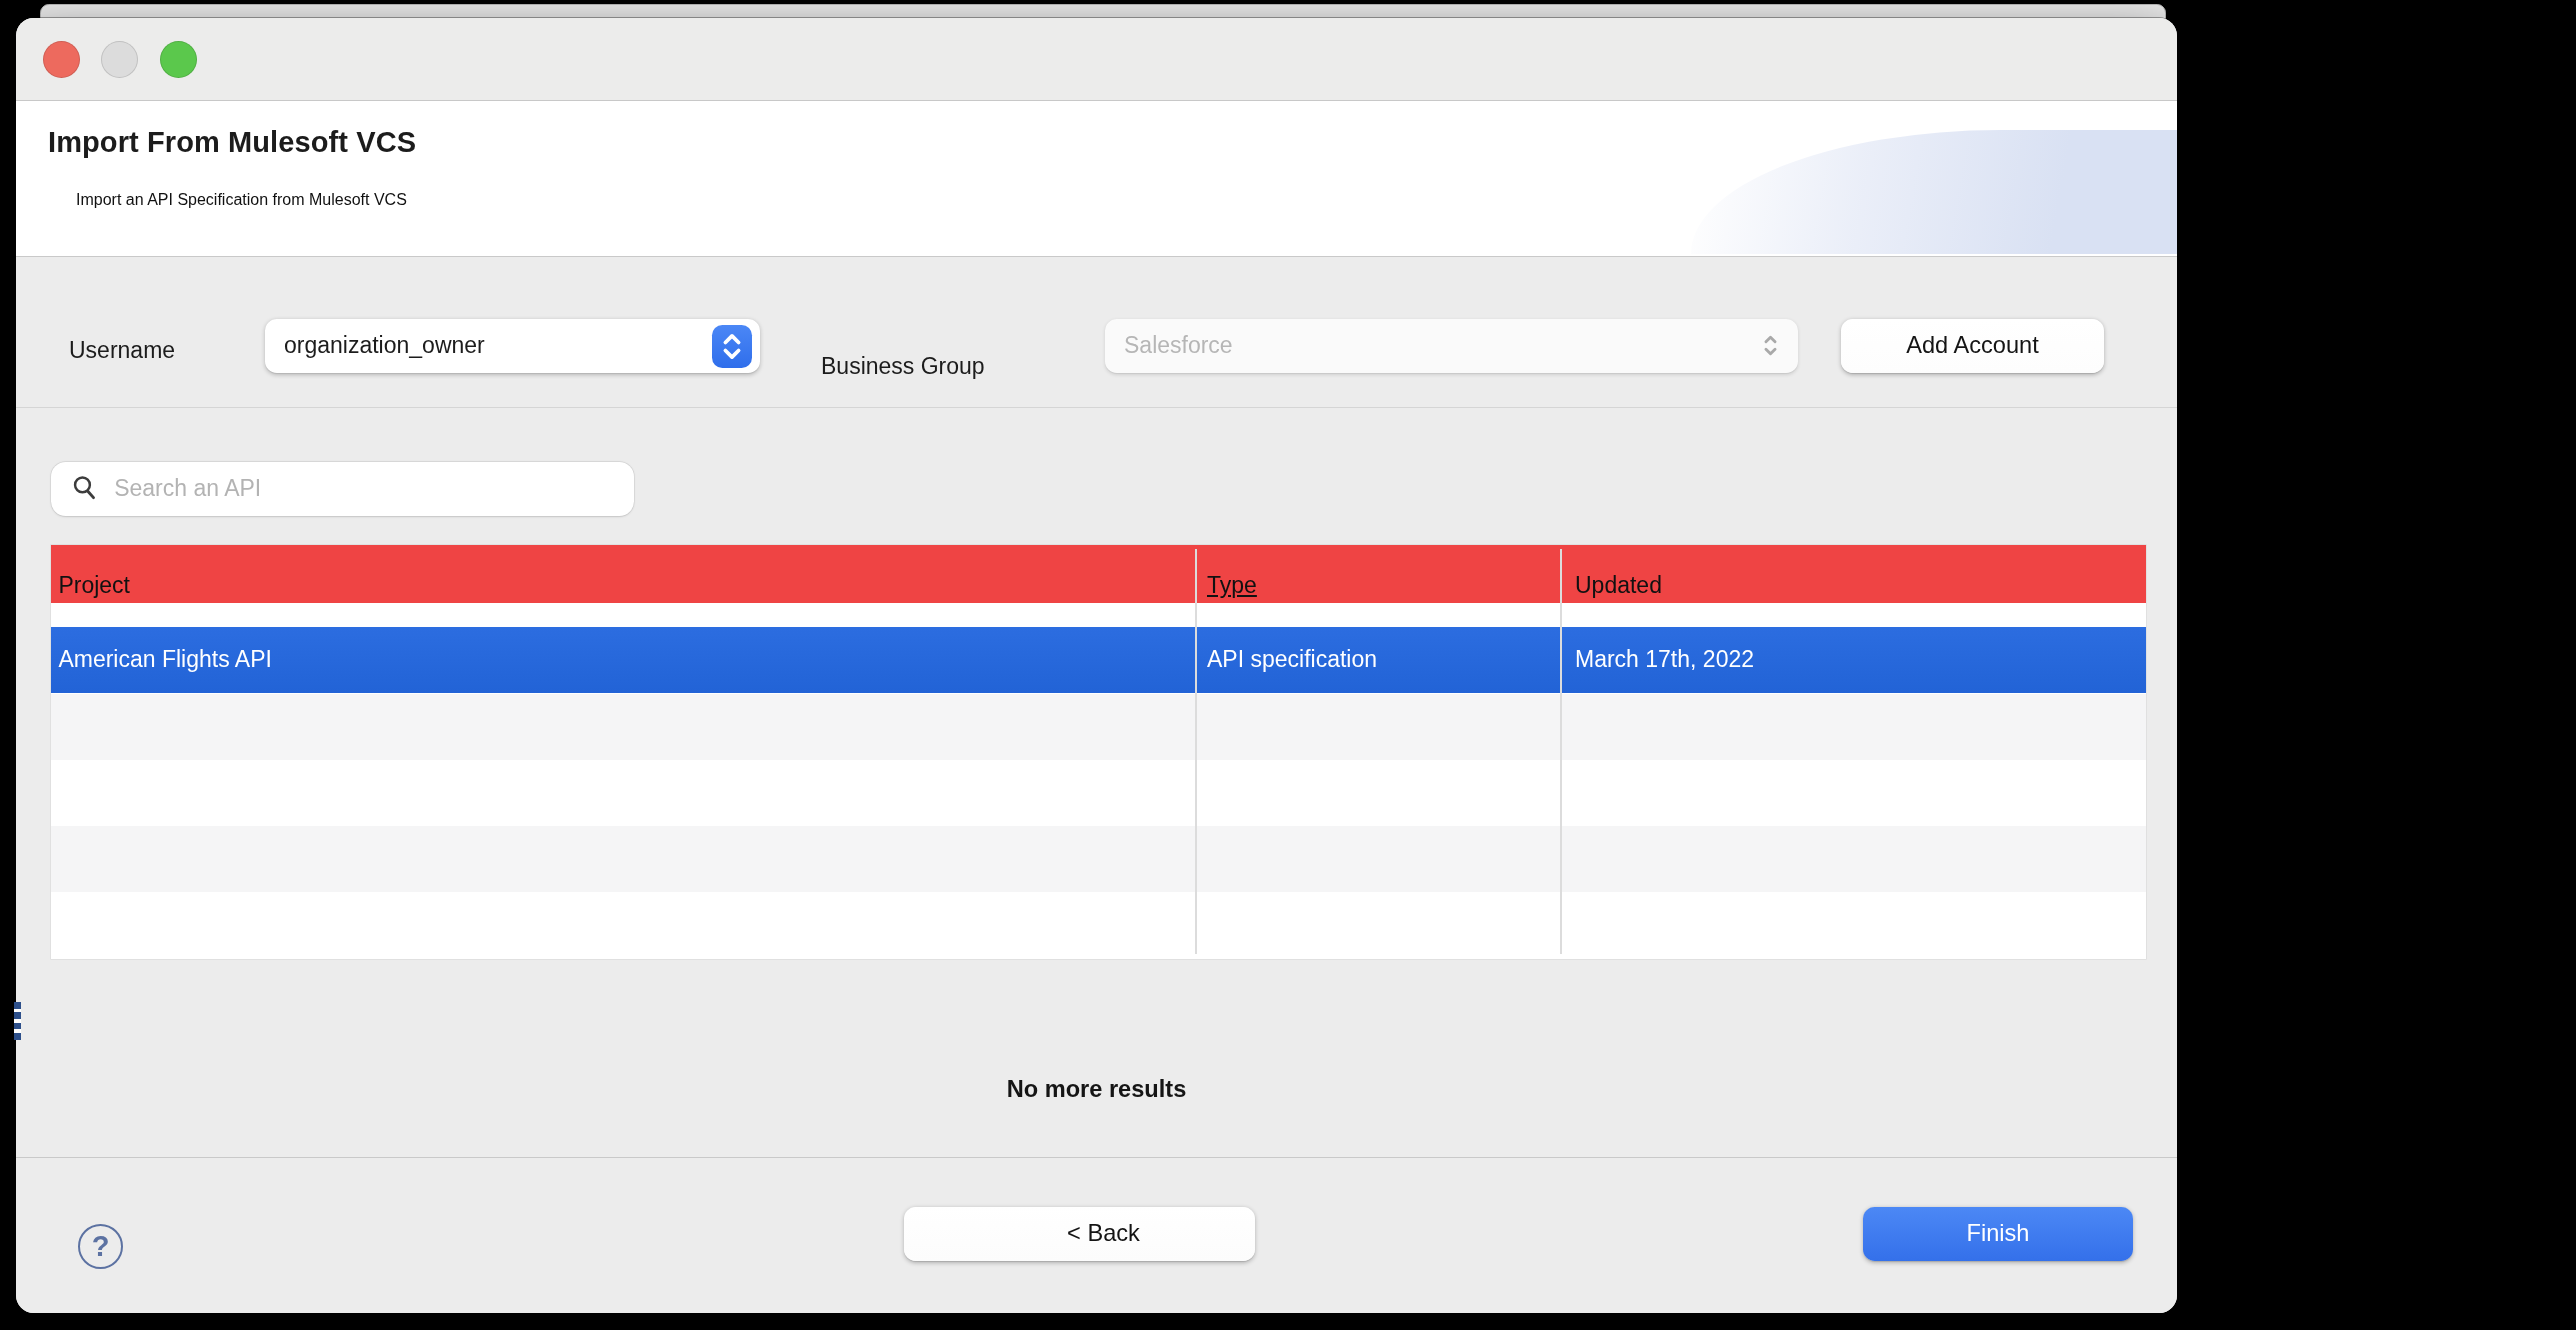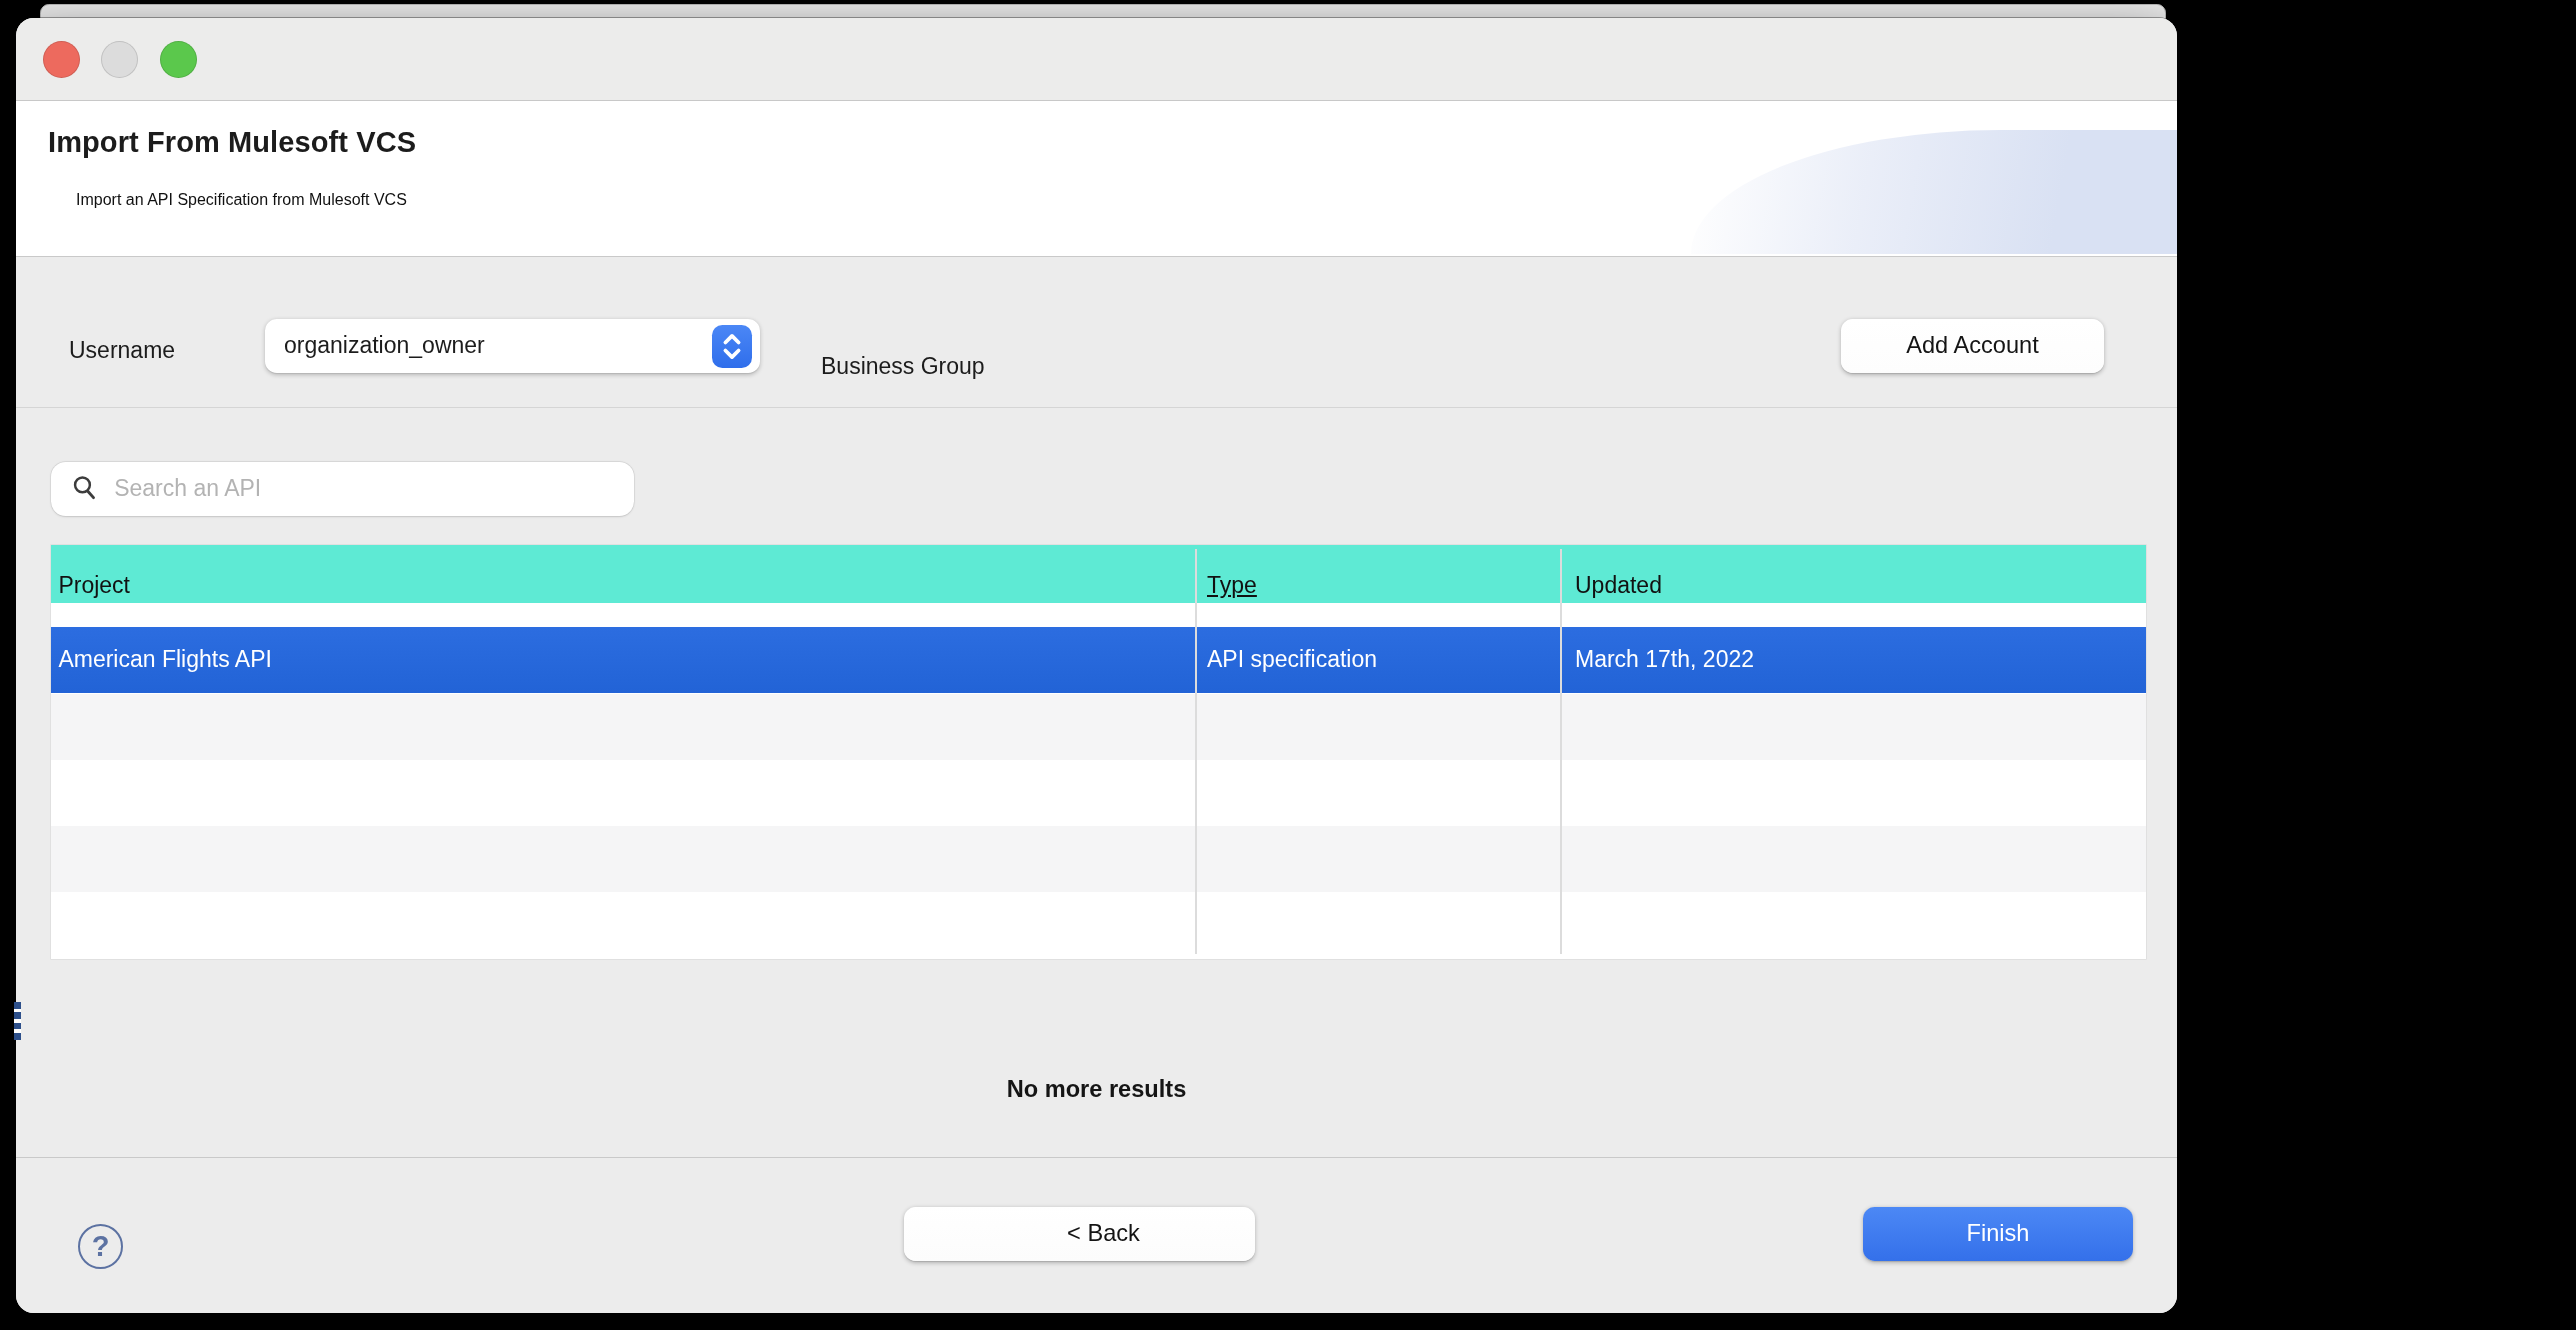--- a/index.html
+++ b/index.html
@@ -61,21 +61,21 @@
           box-shadow:0 0 0 0.7px rgba(0,0,0,.07),0 0.7px 2.2px rgba(0,0,0,.12);
           display:flex;align-items:center;}
   .search input{border:none;outline:none;background:transparent;font-size:23px;width:442px;
                 font-family:inherit;color:#222;}
   .search input::placeholder{color:#b3b3b3;}
   .mag{margin:0 13.2px 0 19px;flex:0 0 auto;}
 
   
   .table{left:35px;top:527px;width:2095px;height:414px;background:#ffffff;
          box-shadow:0 0 0 0.7px rgba(0,0,0,.07);}
-  .thead{position:absolute;left:0;top:0;width:100%;height:58px;background:#5eead4;
+  .thead{position:absolute;left:0;top:0;width:100%;height:58px;background:#ef4444;
          font-size:23px;color:#111;}
   .th{position:absolute;top:0;height:82px;display:flex;align-items:center;}
   .th1{left:7.4px;}
   .th2{left:1156px;text-decoration:underline;}
   .th3{left:1524px;}
   .colline{position:absolute;top:4.4px;bottom:4.4px;width:1.5px;background:#dcdcdc;z-index:4;}
   .col-a{left:1144px;}
   .col-b{left:1509px;}
   .row{position:absolute;left:0;width:100%;height:66px;font-size:23px;}
   .cell{position:absolute;top:0;height:66px;display:flex;align-items:center;white-space:nowrap;}
@@ -129,20 +129,29 @@
     <span class="val">organization_owner</span>
     <span class="capsule">
       <svg width="22" height="31" viewBox="0 0 10 14">
         <path d="M2 5.2 L5 2.2 L8 5.2" stroke="#ffffff" stroke-width="1.7" fill="none" stroke-linecap="round" stroke-linejoin="round"></path>
         <path d="M2 8.8 L5 11.8 L8 8.8" stroke="#ffffff" stroke-width="1.7" fill="none" stroke-linecap="round" stroke-linejoin="round"></path>
       </svg>
     </span>
   </div>
 
   <div class="abs formlabel lbl-bg">Business Group</div>
+  <div class="abs popup popup2">
+    <span class="val">Salesforce</span>
+    <span class="chev-gray">
+      <svg width="19" height="29" viewBox="0 0 10 14">
+        <path d="M2.6 5 L5 2.6 L7.4 5" stroke="#a9a9a9" stroke-width="1.5" fill="none" stroke-linecap="round" stroke-linejoin="round"></path>
+        <path d="M2.6 9 L5 11.4 L7.4 9" stroke="#a9a9a9" stroke-width="1.5" fill="none" stroke-linecap="round" stroke-linejoin="round"></path>
+      </svg>
+    </span>
+  </div>
 
   <div class="abs btn btn-add">
     <span>Add Account</span>
   </div>
 
   <div class="abs divider" style="top:389px;"></div>
 
   <div class="abs search">
     <span class="mag">
       <svg width="29" height="29" viewBox="0 0 20 20">

